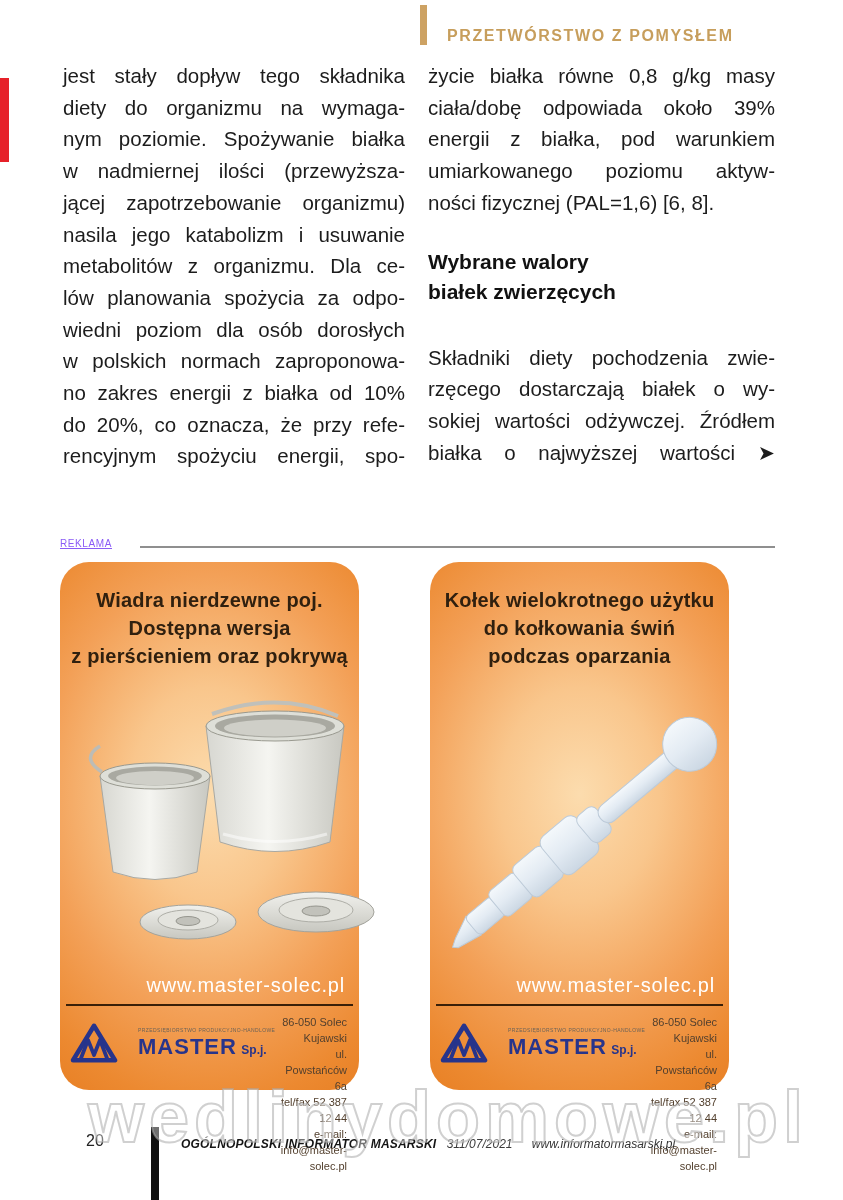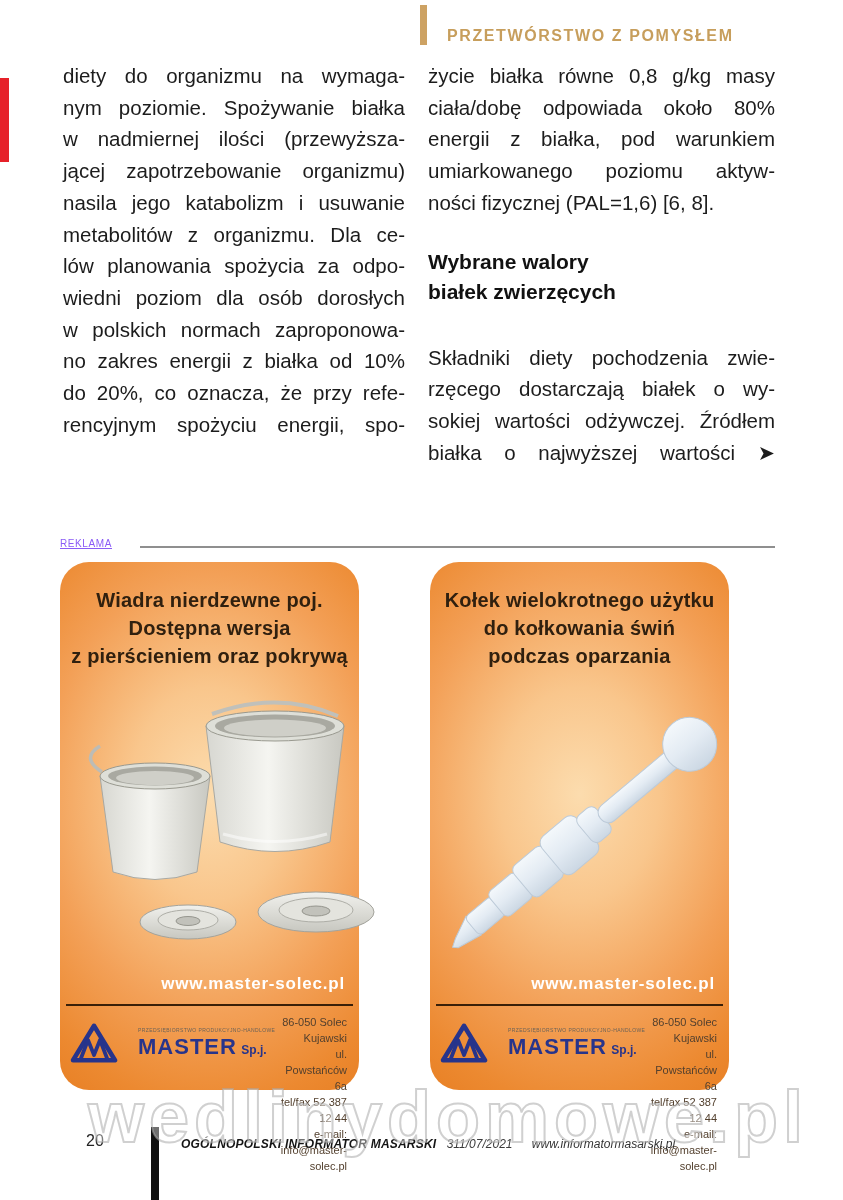--- a/index.html
+++ b/index.html
@@ -32,21 +32,21 @@
   
   .ad{position:absolute;top:562px;width:299px;height:528px;
       background:radial-gradient(ellipse 95% 72% at 50% 44%,
         #fcdcae 0%, #f9c68c 28%, #f3a057 58%, #ec8930 82%, #e67c1f 100%);border-radius:29px;}
   .ad-left{left:60px;}
   .ad-right{left:430px;}
   .ad-headline{padding-top:24px;}
   .ad-headline .line{font-size:20px;font-weight:bold;line-height:28px;color:#30200F;
                      text-align:center;letter-spacing:0.2px;}
   .ad-image{position:absolute;left:0;top:112px;width:343px;height:296px;}
-  .ad-site{position:absolute;right:14px;top:412px;font-size:17px;font-weight:bold;
+  .ad-site{position:absolute;right:14px;top:412px;font-size:20px;font-weight:normal;
            color:#ffffff;letter-spacing:0.8px;}
   .ad-rule{position:absolute;left:6px;right:6px;top:442px;height:2px;background:#3A2008;}
   .ad-bottom{position:absolute;left:10px;right:12px;top:450px;display:flex;
              justify-content:space-between;align-items:flex-start;}
   .ad-logo{display:flex;align-items:center;gap:20px;margin-top:10px;}
   .logo-texts{display:flex;flex-direction:column;}
   .logo-tagline{font-size:5px;color:#6b6257;letter-spacing:0.4px;margin-bottom:1px;white-space:nowrap;}
   .logo-name{font-size:22px;font-weight:bold;color:#27348B;letter-spacing:1px;}
   .logo-suffix{font-size:12px;font-weight:bold;color:#27348B;}
   .ad-contact{margin-top:2px;}
@@ -70,39 +70,40 @@
 
 <div class="page">
 
   <div class="gold-bar"></div>
   <div class="header-title">PRZETWÓRSTWO Z POMYSŁEM</div>
 
   <div class="red-bar"></div>
 
   <div class="col col-left article">
     <div>
+        <div class="line">jest stały dopływ tego składnika</div>
         <div class="line">diety do organizmu na wymaga-</div>
         <div class="line">nym poziomie. Spożywanie białka</div>
         <div class="line">w nadmiernej ilości (przewyższa-</div>
         <div class="line">jącej zapotrzebowanie organizmu)</div>
         <div class="line">nasila jego katabolizm i usuwanie</div>
         <div class="line">metabolitów z organizmu. Dla ce-</div>
         <div class="line">lów planowania spożycia za odpo-</div>
         <div class="line">wiedni poziom dla osób dorosłych</div>
         <div class="line">w polskich normach zaproponowa-</div>
         <div class="line">no zakres energii z białka od 10%</div>
         <div class="line">do 20%, co oznacza, że przy refe-</div>
         <div class="line">rencyjnym spożyciu energii, spo-</div>
       </div>
   </div>
 
   <div class="col col-right article">
     <div>
         <div class="line">życie białka równe 0,8 g/kg masy</div>
-        <div class="line">ciała/dobę odpowiada około 80%</div>
+        <div class="line">ciała/dobę odpowiada około 39%</div>
         <div class="line">energii z białka, pod warunkiem</div>
         <div class="line">umiarkowanego poziomu aktyw-</div>
         <div class="line nojust">ności fizycznej (PAL=1,6) [6, 8].</div>
       </div>
     <div class="rheading">
         <div class="line">Wybrane walory</div>
         <div class="line">białek zwierzęcych</div>
       </div>
     <div class="para2">
         <div class="line">Składniki diety pochodzenia zwie-</div>

